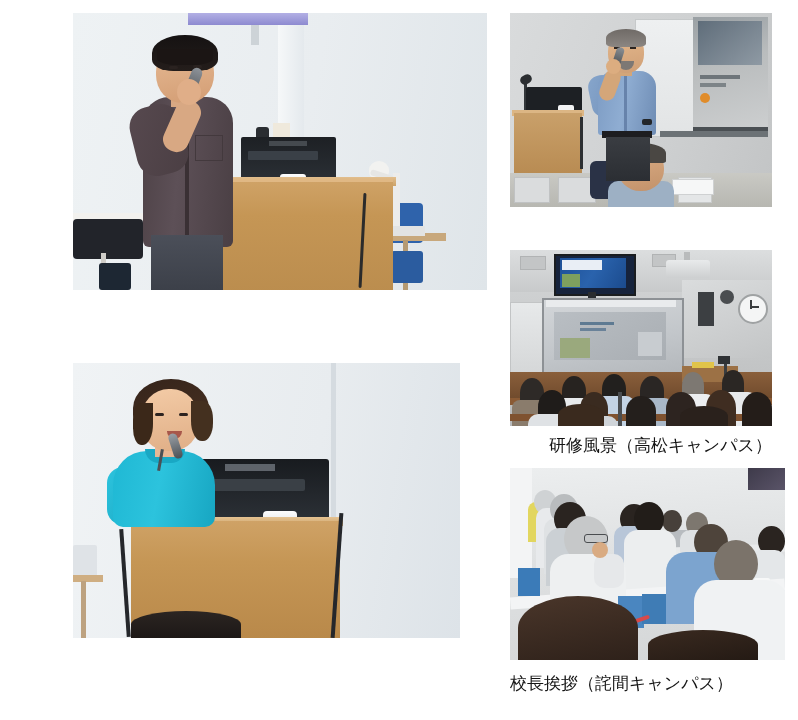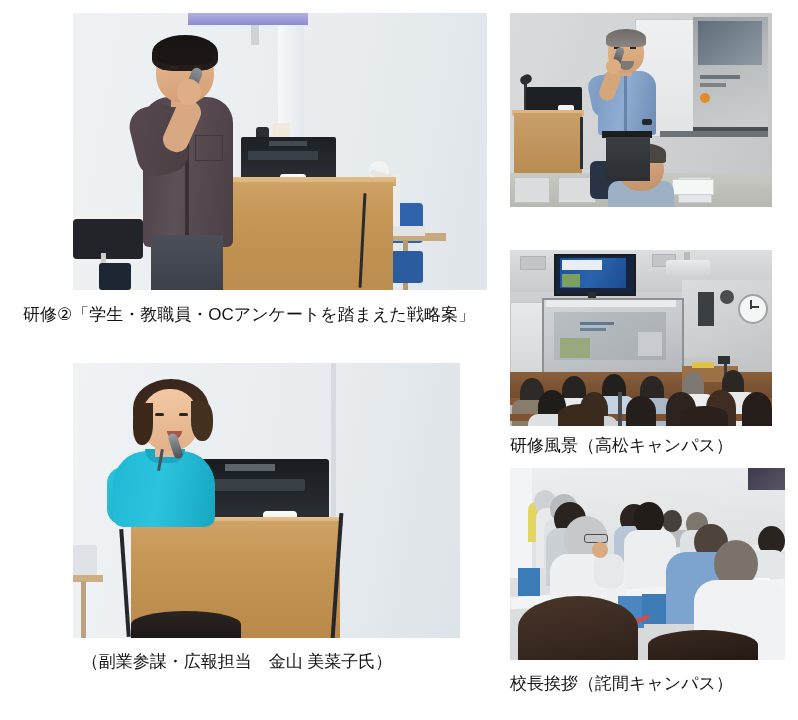--- a/index.html
+++ b/index.html
@@ -358,21 +358,20 @@
     <div class="hairfringe"></div>
     <div class="eyeL"></div>
     <div class="eyeR"></div>
     <div class="mouth"></div>
     <div class="forearm"></div>
     <div class="mic"></div>
     <div class="hand"></div>
   </div>
 
   <div class="caption" id="cap1" style="left:0;top:303px;width:498px;">
-    <span class="ln">研修②「学生・教職員・OCアンケートを踏まえた戦略案」</span>
   </div>
 
   <div class="photo" id="p2">
     <div class="wall"></div>
     <div class="walledge"></div>
     <div class="leftmon"></div>
     <div class="lefttable"></div>
     <div class="lefttableleg"></div>
     <div class="monitor"></div>
     <div class="monlogo"></div>
@@ -392,21 +391,20 @@
     <div class="hairside2"></div>
     <div class="eyeL"></div>
     <div class="eyeR"></div>
     <div class="mouth"></div>
     <div class="micstand"></div>
     <div class="mic"></div>
     <div class="headfront"></div>
   </div>
 
   <div class="caption" id="cap2" style="left:0;top:650px;width:474px;">
-    <span class="ln">（副業参謀・広報担当　金山 美菜子氏）</span>
   </div>
 
   <div class="photo" id="p3">
     <div class="wall"></div>
     <div class="whiteboard"></div>
     <div class="screen"></div>
     <div class="slideimg"></div>
     <div class="slidetxt"></div>
     <div class="slidetxt2"></div>
     <div class="slidelogo"></div>
@@ -499,21 +497,21 @@
     <div class="b8"></div>
     <div class="railing"></div>
     <div class="h9"></div>
     <div class="h10"></div>
     <div class="h11"></div>
     <div class="h12"></div>
     <div class="hfrontA"></div>
     <div class="hfrontB"></div>
   </div>
 
-  <div class="caption rightcol" id="cap4" style="left:510px;top:434px;width:262px;text-align:left;">
+  <div class="caption rightcol" id="cap4" style="left:510px;top:434px;width:262px;text-align:right;">
     <span class="ln">研修風景（高松キャンパス）</span>
   </div>
 
   <div class="photo" id="p5">
     <div class="wall"></div>
     <div class="screenbit"></div>
     <div class="pillar"></div>
     <div class="laptop"></div>
     <div class="deskC"></div>
     <div class="deskB"></div>

